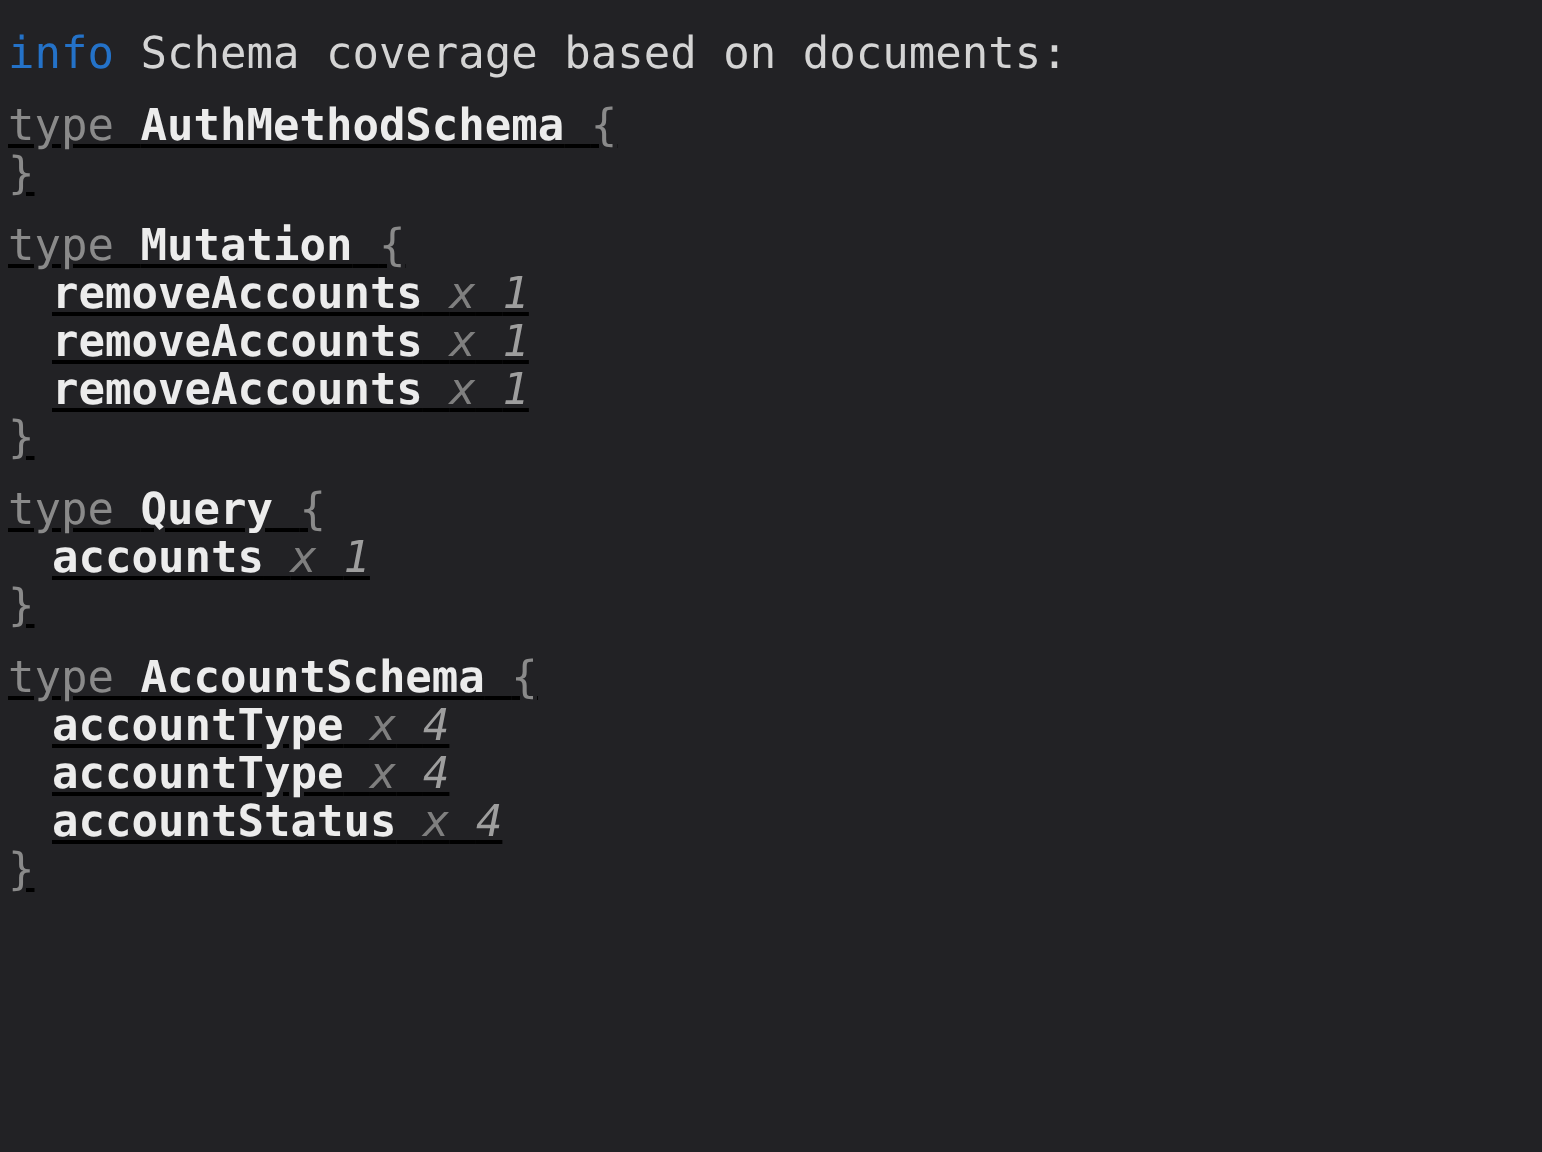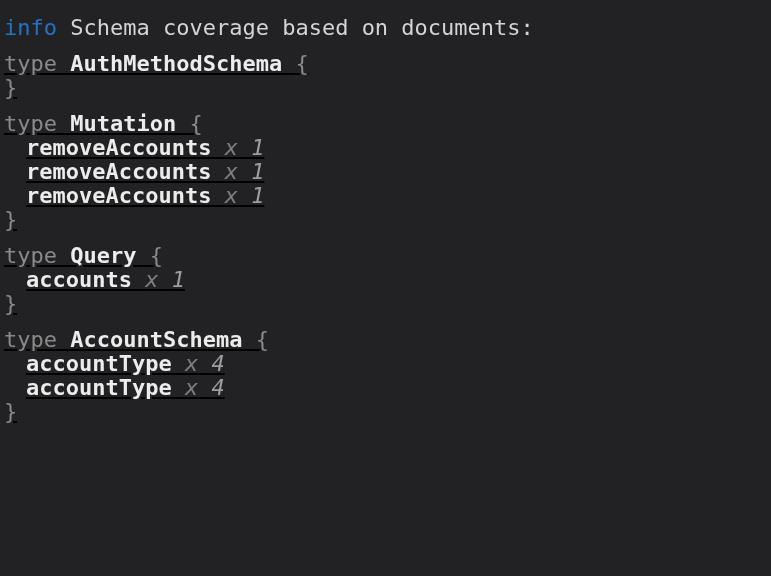--- a/index.html
+++ b/index.html
@@ -112,18 +112,23 @@
     <div class="line field">
       <span class="fname">accountType</span>
       <span class="mult">x</span>
       <span class="count">4</span>
     </div>
     <div class="line field">
       <span class="fname">accountType</span>
       <span class="mult">x</span>
       <span class="count">4</span>
     </div>
+    <div class="line field">
+      <span class="fname">accountStatus</span>
+      <span class="mult">x</span>
+      <span class="count">4</span>
+    </div>
     <div class="line">
       <span class="brace">}</span>
     </div>
   </div>
 
 </div>
 
 </body></html>

